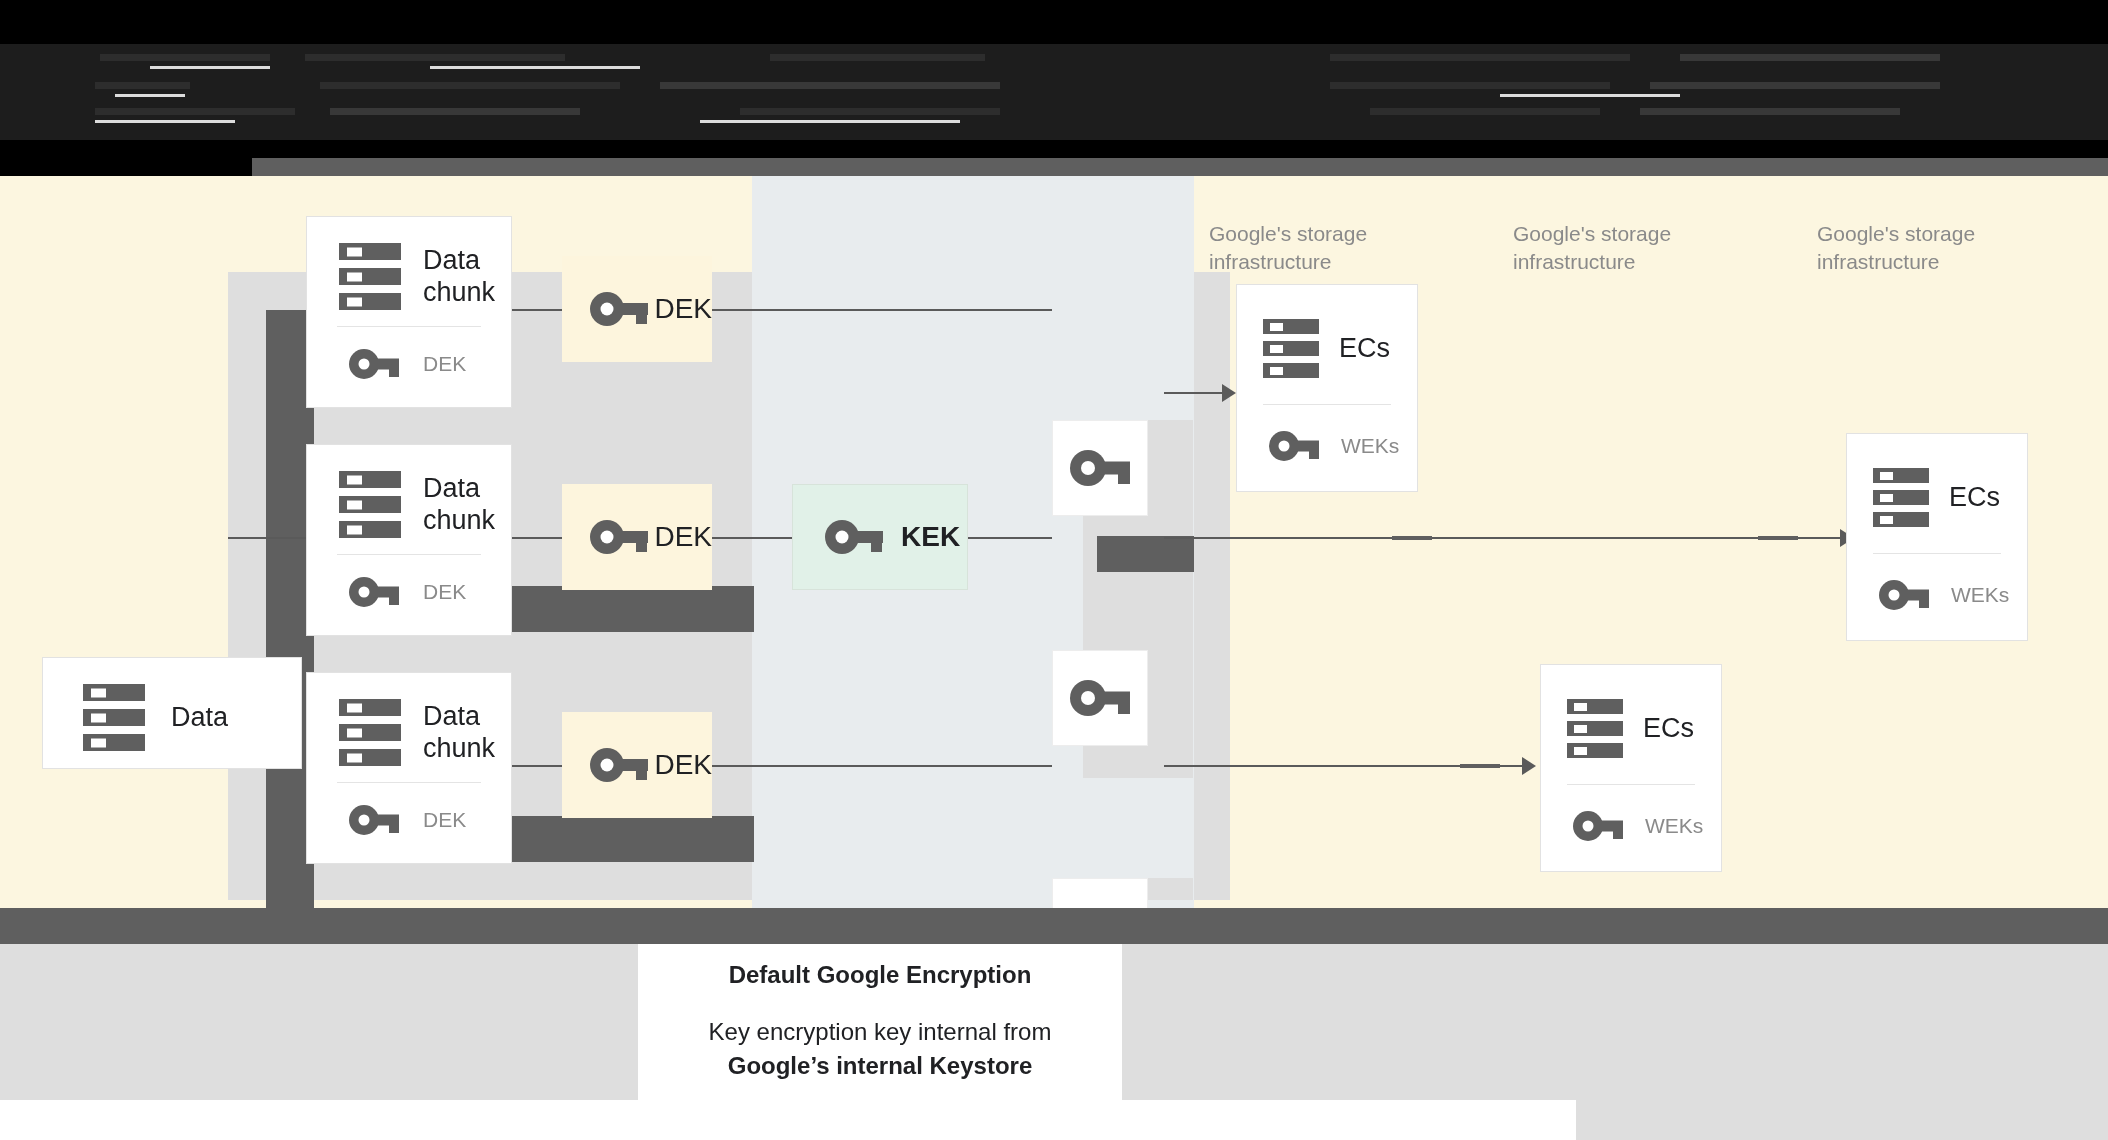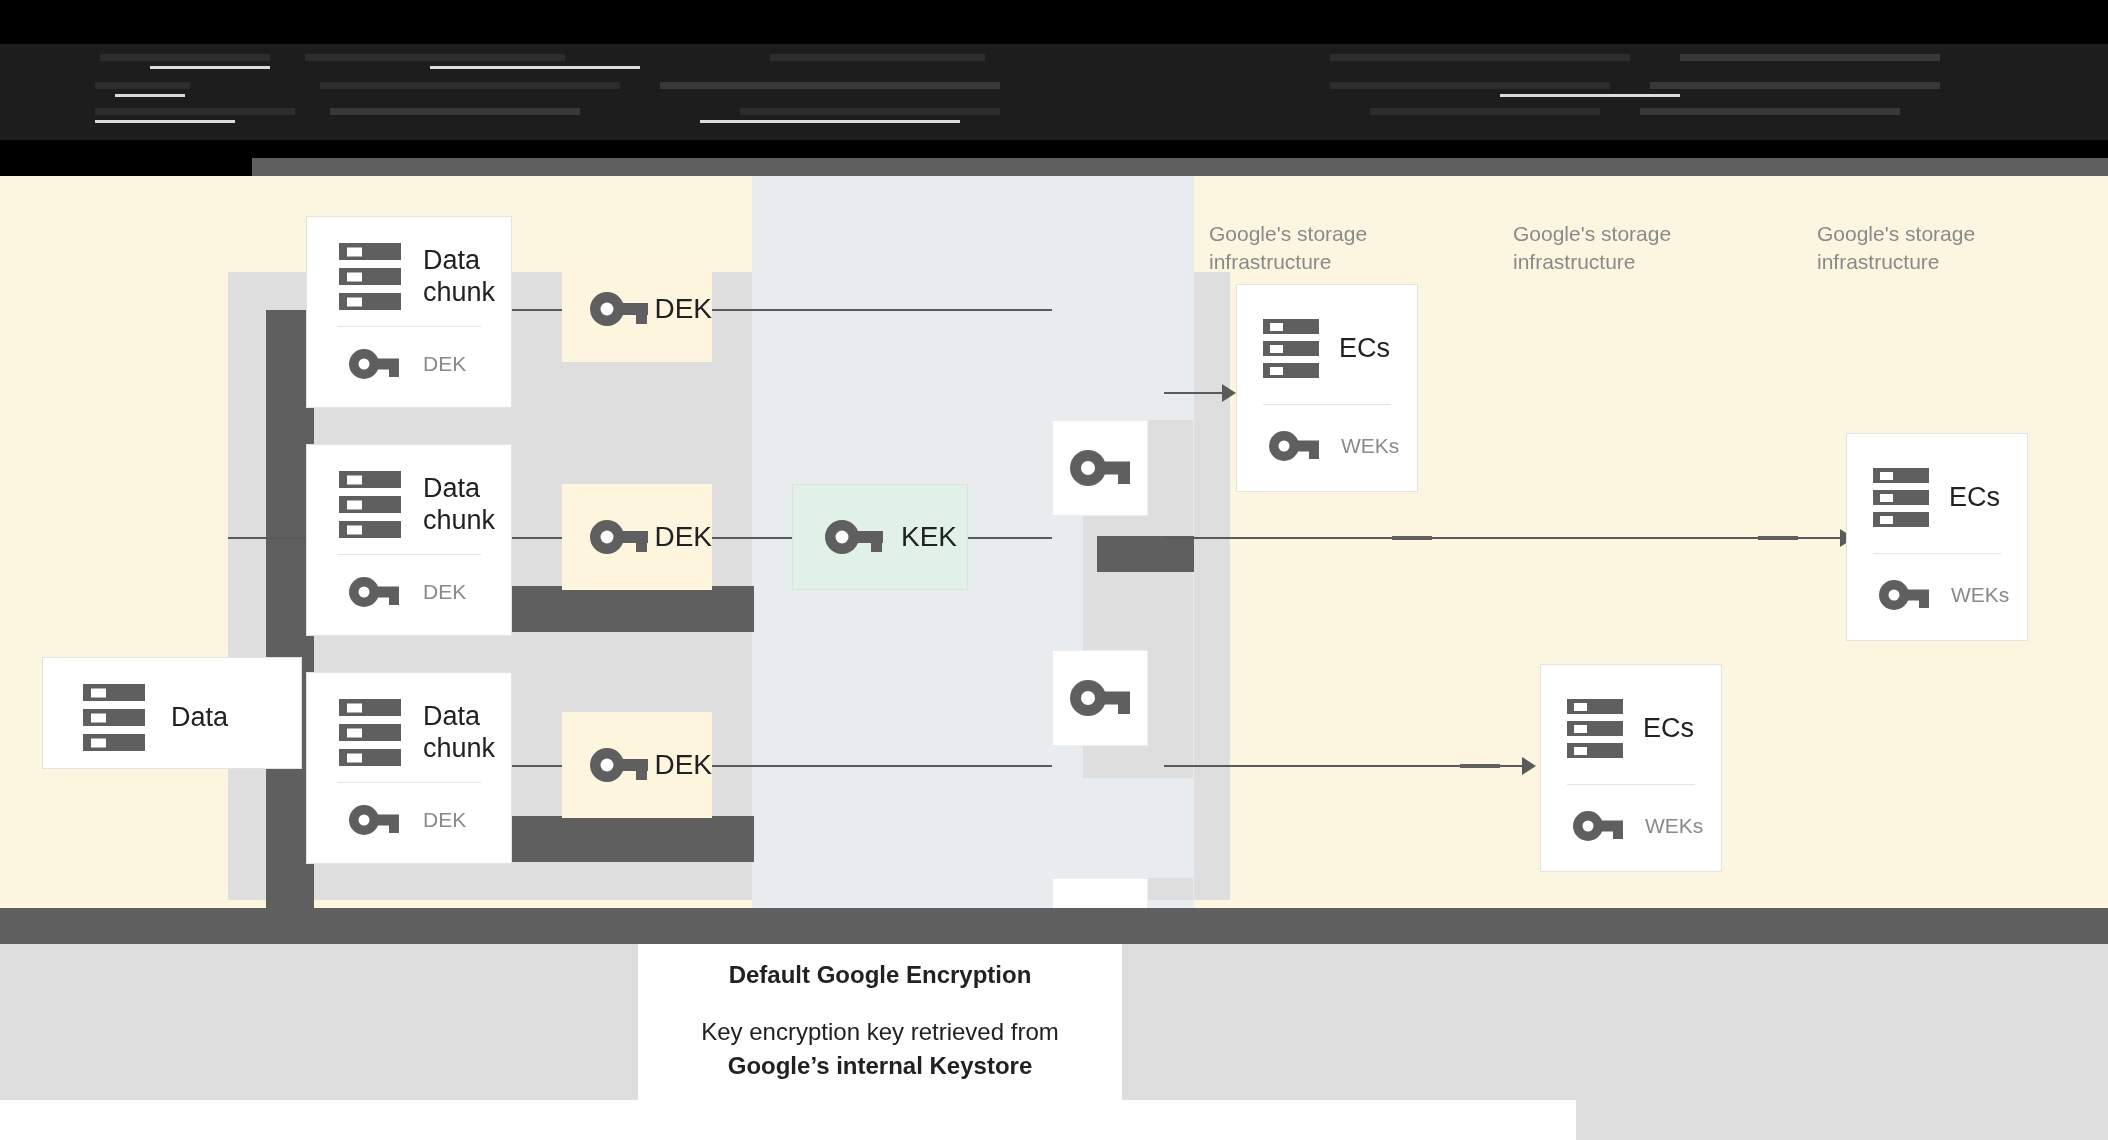--- a/index.html
+++ b/index.html
@@ -269,21 +269,21 @@
     </div>
     <div class="chipbox chip-dek" style="left:562px;top:536px;width:150px;height:106px;padding-left:28px;">
       <span class="keyic lg">
           <span class="bow"></span>
           <span class="shaft"></span>
           <span class="tooth"></span>
         </span>
       <span class="chip-label">DEK</span>
     </div>
 
-    <div class="chipbox chip-kek" style="left:792px;top:308px;width:176px;height:106px;padding-left:32px;">
+    <div class="chipbox chip-kek" style="left:792px;top:308px;width:176px;height:106px;padding-left:32px;font-weight:bold;">
       <span class="keyic lg">
           <span class="bow"></span>
           <span class="shaft"></span>
           <span class="tooth"></span>
         </span>
       <span class="chip-label">KEK</span>
     </div>
 
     <div class="keybox" style="left:1052px;top:244px;width:96px;height:96px;">
       <span class="keyic mid">
@@ -382,18 +382,18 @@
 
   </div>
 
   <div class="bottom-dark"></div>
   <div class="bottom-grey"></div>
   <div class="legend-white-tail"></div>
 
   <div class="legend">
     <h3>Default Google Encryption</h3>
     <p>
-      <span>Key encryption key retrieved from</span><br>
+      <span>Key encryption key internal from</span><br>
       <b>Google’s internal Keystore</b>
     </p>
   </div>
 
 </div>
 
 </body></html>

